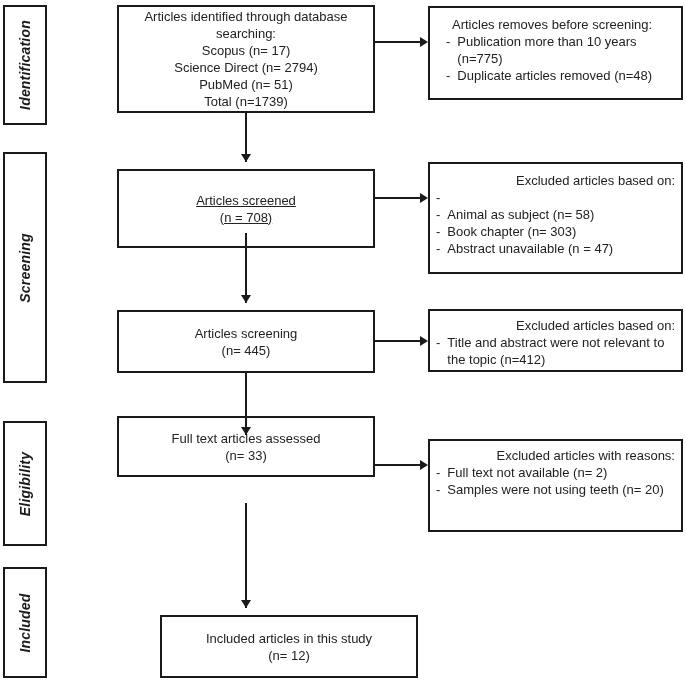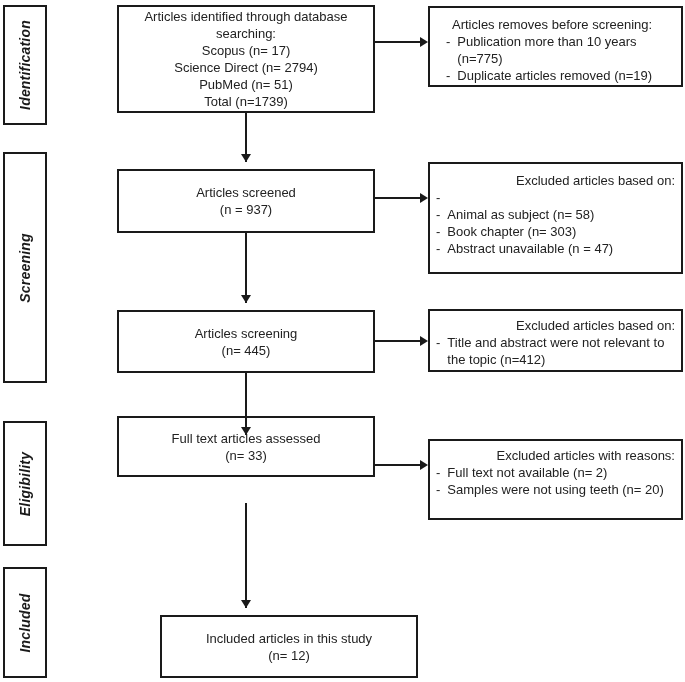--- a/index.html
+++ b/index.html
@@ -53,42 +53,42 @@
     display: flex;
     flex-direction: column;
     align-items: center;
     justify-content: center;
     font-size: 13px;
     line-height: 17px;
     text-align: center;
     color: #222222;
   }
   .mbox1 { top: 5px;   height: 108px; }
-  .mbox2 { top: 169px; height: 64px; }
+  .mbox2 { top: 169px; height: 79px; text-decoration: underline; }
   .mbox3 { top: 310px; height: 63px; align-items: center; }
   .mbox4 { top: 416px; height: 61px; }
   .mbox5 { top: 615px; height: 63px; margin-left: 43px; }
 
   
   .sbox {
     position: absolute;
     left: 428px;
     width: 255px;
     border: 2px solid #1a1a1a;
     background: #ffffff;
     box-sizing: border-box;
     font-size: 13px;
     line-height: 17px;
     color: #222222;
     padding: 6px 6px 6px 6px;
   }
-  .sbox1 { top: 6px;   height: 81px; padding-top: 8px; }
+  .sbox1 { top: 6px;   height: 94px; padding-top: 8px; }
   .sbox2 { top: 162px; height: 112px; padding-top: 8px; }
   .sbox3 { top: 309px; height: 63px;  padding-top: 6px; }
-  .sbox4 { top: 439px; height: 81px;  }
+  .sbox4 { top: 439px; height: 93px;  }
 
   .sb-title-center { text-align: right; }
   .sb-title-left   { text-align: left; padding-left: 16px; }
 
   .sb-item {
     display: flex;
     gap: 7px;
     align-items: flex-start;
   }
   .sb-item .dash { flex: 0 0 auto; }
@@ -159,21 +159,21 @@
     <div>Articles identified through database</div>
     <div>searching:</div>
     <div>Scopus (n= 17)</div>
     <div>Science Direct (n= 2794)</div>
     <div>PubMed (n= 51)</div>
     <div>Total (n=1739)</div>
   </div>
 
   <div class="mbox mbox2">
     <div>Articles screened</div>
-    <div>(n = 937)</div>
+    <div>(n = 708)</div>
   </div>
 
   <div class="mbox mbox3">
     <div>Articles screening</div>
     <div>(n= 445)</div>
   </div>
 
   <div class="mbox mbox4">
     <div>Full text articles assessed</div>
     <div>(n= 33)</div>
@@ -185,21 +185,21 @@
   </div>
 
   <div class="sbox sbox1">
     <div class="sb-title-left">Articles removes before screening:</div>
     <div class="sb-item sb-item-indent">
       <span class="dash">-</span>
       <span>Publication more than 10 years (n=775)</span>
     </div>
     <div class="sb-item sb-item-indent">
       <span class="dash">-</span>
-      <span>Duplicate articles removed (n=19)</span>
+      <span>Duplicate articles removed (n=48)</span>
     </div>
   </div>
 
   <div class="sbox sbox2">
     <div class="sb-title-center">Excluded articles based on:</div>
     <div class="sb-item">
       <span class="dash">-</span>
     </div>
     <div class="sb-item">
       <span class="dash">-</span>

